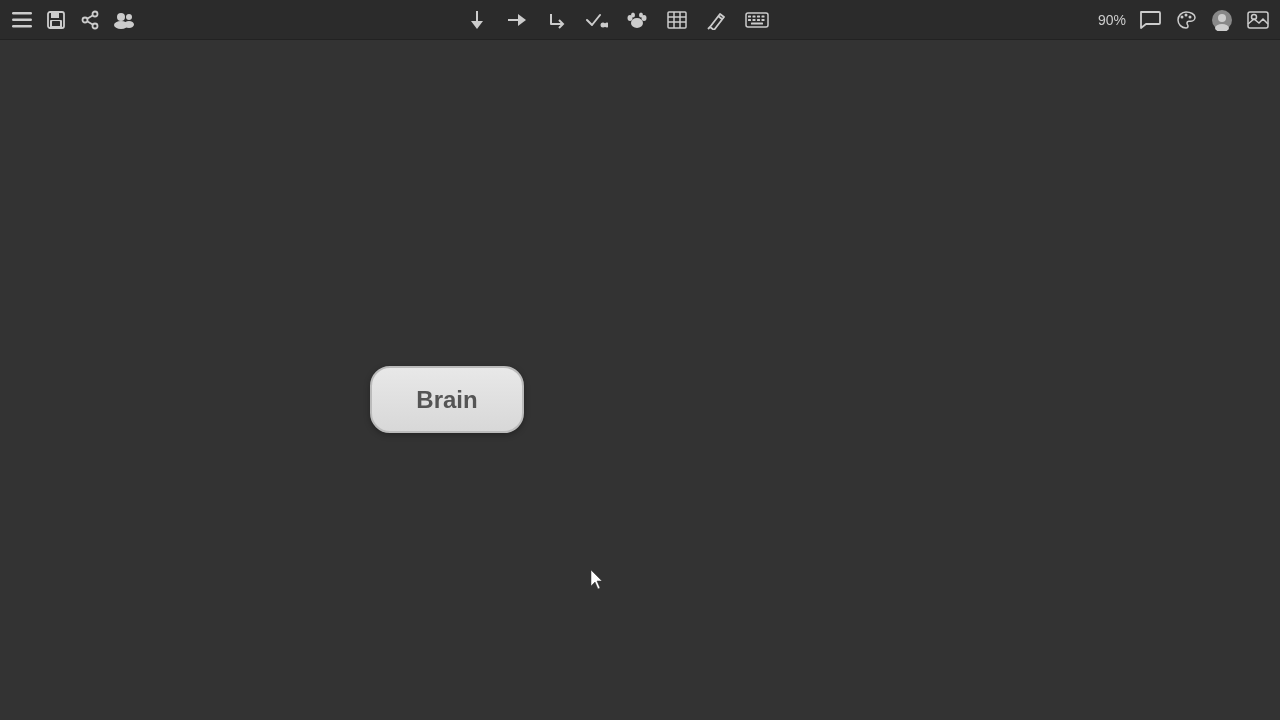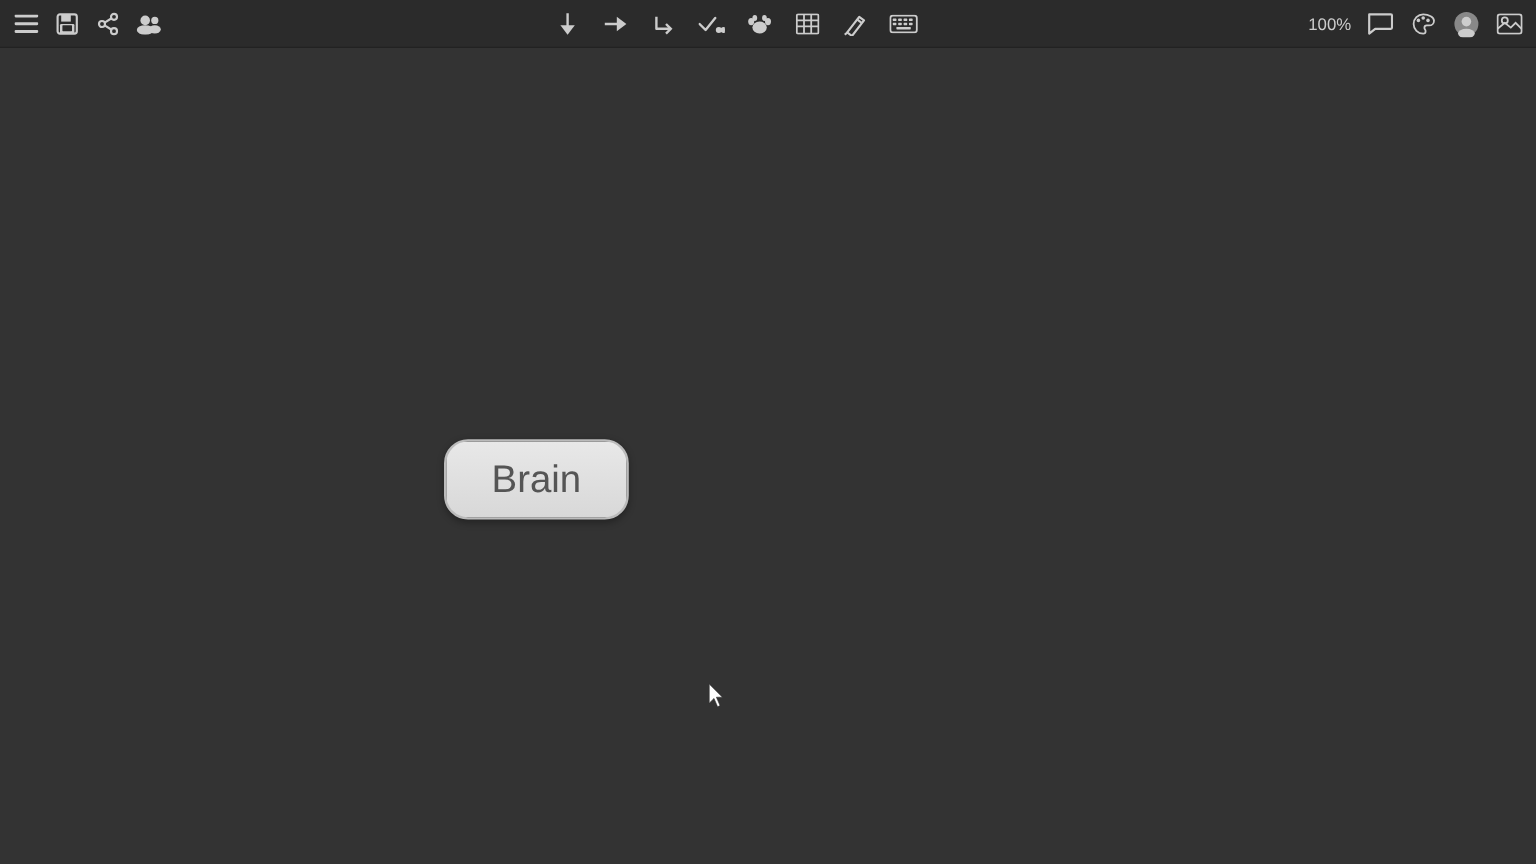--- a/index.html
+++ b/index.html
@@ -84,23 +84,23 @@
       border-radius: 20px;
       border: 2px solid #bbbbbb;
       display: flex;
       align-items: center;
       justify-content: center;
       cursor: pointer;
       box-shadow: 0 2px 6px rgba(0,0,0,0.3);
     }
 
     #brain-node span {
-      font-size: 32px;
+      font-size: 24px;
       color: #555555;
-      font-weight: 400;
+      font-weight: 700;
     }
 
     
     #cursor {
       position: absolute;
       left: 591px;
       top: 530px;
       width: 0;
       height: 0;
       pointer-events: none;
@@ -214,21 +214,21 @@
         <rect x="3" y="7" width="3" height="2" rx="0.5" fill="#cccccc" stroke="none"></rect>
         <rect x="7.5" y="7" width="3" height="2" rx="0.5" fill="#cccccc" stroke="none"></rect>
         <rect x="12" y="7" width="3" height="2" rx="0.5" fill="#cccccc" stroke="none"></rect>
         <rect x="16.5" y="7" width="3" height="2" rx="0.5" fill="#cccccc" stroke="none"></rect>
         <rect x="6" y="10.5" width="12" height="2" rx="0.5" fill="#cccccc" stroke="none"></rect>
       </svg>
     </div>
   </div>
 
   <div class="toolbar-right">
-    <span class="zoom-label">100%</span>
+    <span class="zoom-label">90%</span>
 
     <div class="toolbar-icon">
       <svg width="22" height="20" viewBox="0 0 22 20" fill="none" stroke="#cccccc" stroke-width="1.8">
         <path d="M2 2 H20 Q21 2 21 3 V13 Q21 14 20 14 H7 L2 18 V3 Q2 2 2 2 Z" stroke-linejoin="round"></path>
       </svg>
     </div>
 
     <div class="toolbar-icon">
       <svg width="20" height="20" viewBox="0 0 20 20" fill="none">
         <path d="M10 2 C5.6 2 2 5.6 2 10 C2 14.4 5.6 18 10 18 C11.1 18 12 17.1 12 16 C12 15.5 11.8 15 11.5 14.6 C11.2 14.2 11 13.7 11 13.2 C11 12.1 11.9 11.2 13 11.2 H15 C17.2 11.2 19 9.4 19 7.2 C18.9 4.3 14.8 2 10 2Z" stroke="#cccccc" stroke-width="1.5"></path>

